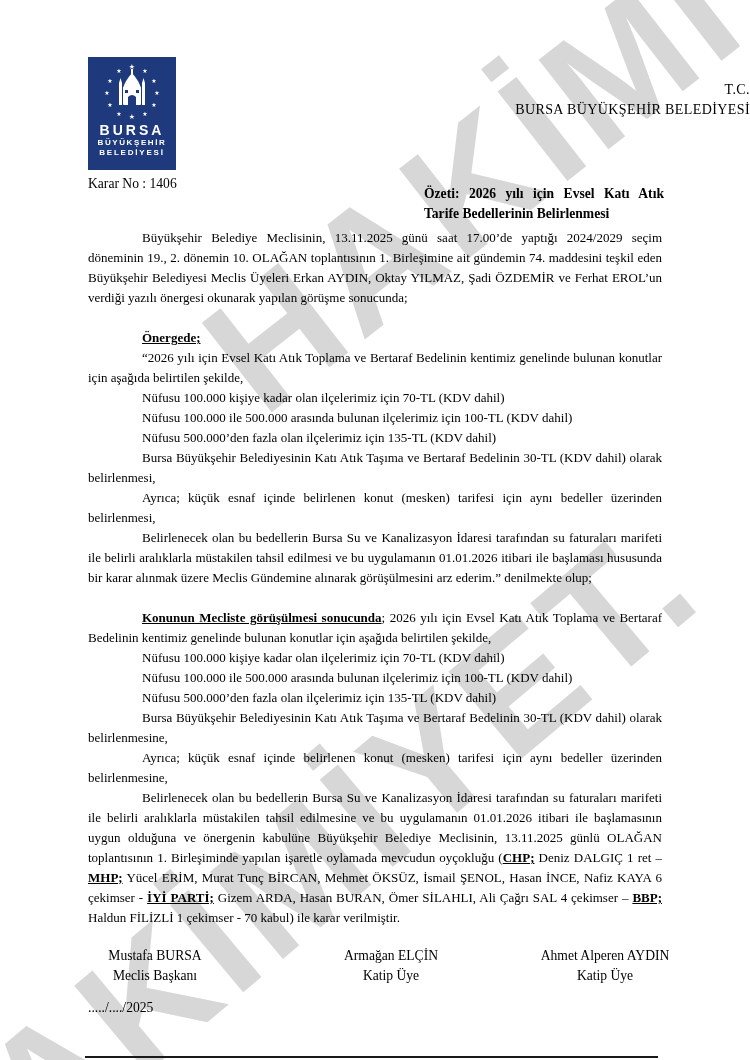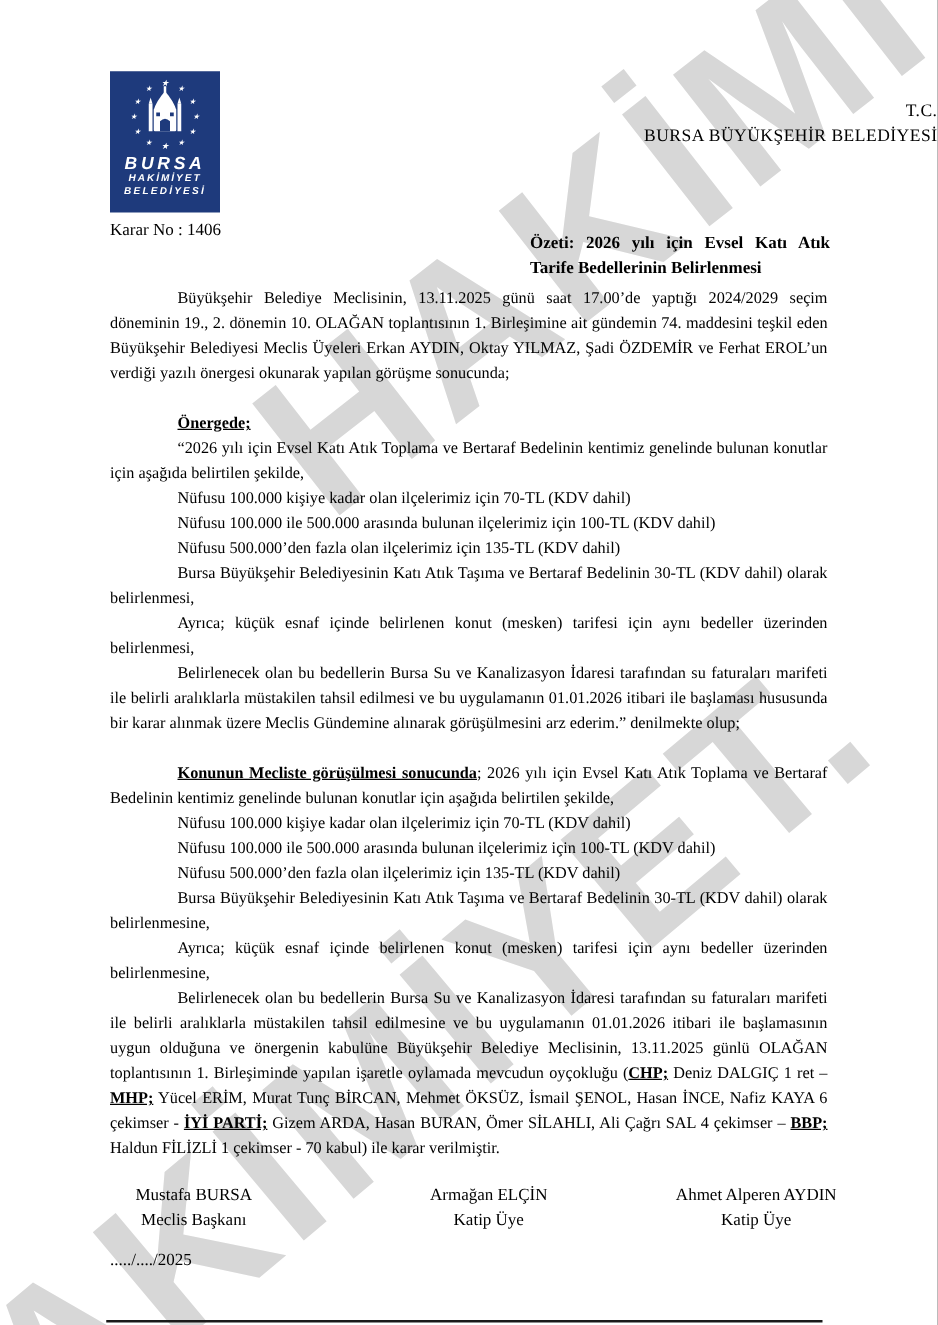--- a/index.html
+++ b/index.html
@@ -16,21 +16,21 @@
     transform-origin:0 0;pointer-events:none;user-select:none;
   }
   .wm1{left:170px;top:300px;transform:rotate(-38deg);}
   .wm2{left:-150px;top:1125px;transform:rotate(-40deg);}
   
   .content{position:relative;z-index:1;width:100%;height:100%;}
   
   .logo{
     position:absolute;left:88px;top:57px;width:88px;height:113px;
     background:#1e3a7c;display:flex;flex-direction:column;align-items:center;
-    font-family:"Liberation Sans",sans-serif;color:#fff;font-style:italic;
+    font-family:"Liberation Sans",sans-serif;color:#fff;
   }
   .logo svg{display:block;margin-top:4px;}
   .logo-l1{font-size:14px;font-weight:700;letter-spacing:3px;line-height:15px;}
   .logo-l2{font-size:8px;font-weight:700;letter-spacing:1.6px;line-height:10px;}
   .logo-l3{font-size:8px;font-weight:700;letter-spacing:1.8px;line-height:10px;}
   .header-titles{
     position:absolute;left:0;top:80px;width:750px;text-align:right;
     font-size:14px;line-height:20px;letter-spacing:.4px;
   }
   
@@ -87,21 +87,21 @@
           <rect x="18" y="22" width="3" height="22"></rect>
           <path d="M18 22 L19.5 17 L21 22 Z"></path>
           <rect x="41" y="22" width="3" height="22"></rect>
           <path d="M41 22 L42.5 17 L44 22 Z"></path>
           <path d="M27 44 L27 36 Q31 32 35 36 L35 44 Z" fill="#1e3a7c"></path>
           <rect x="24" y="29" width="3" height="3" fill="#1e3a7c"></rect>
           <rect x="35" y="29" width="3" height="3" fill="#1e3a7c"></rect>
         </g>
       </svg>
       <div class="logo-l1">BURSA</div>
-      <div class="logo-l2">HAKİMİYET</div>
+      <div class="logo-l2">BÜYÜKŞEHİR</div>
       <div class="logo-l3">BELEDİYESİ</div>
     </div>
 
     <div class="header-titles">
       <div>T.C.</div>
       <div>BURSA BÜYÜKŞEHİR BELEDİYESİ</div>
     </div>
 
     <div class="karar-no">Karar No : 1406</div>
     <div class="ozet">Özeti: 2026 yılı için Evsel Katı Atık Tarife Bedellerinin Belirlenmesi</div>

